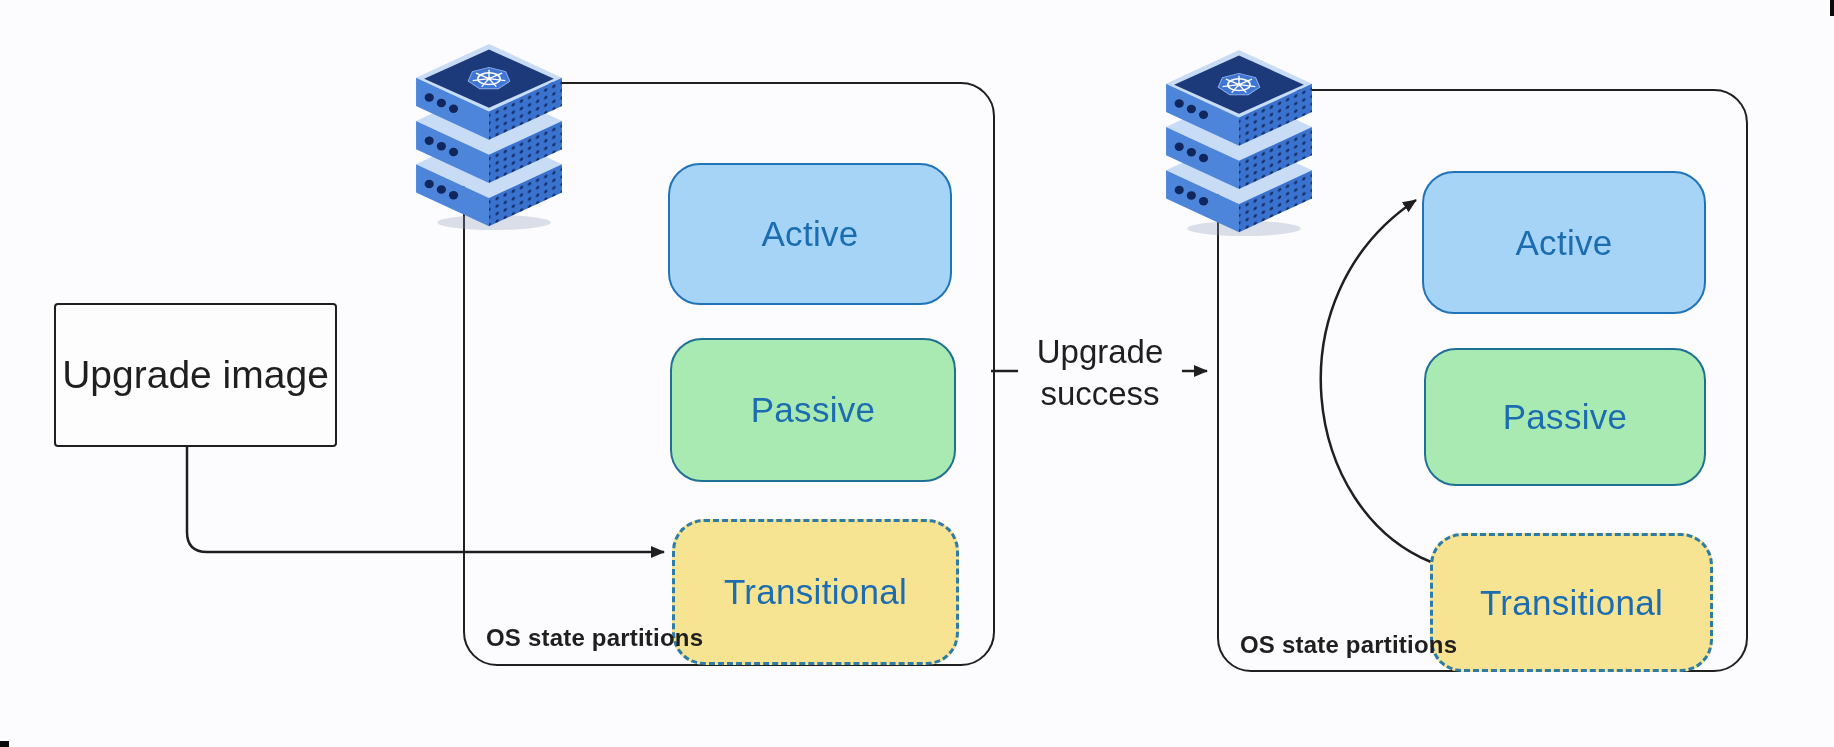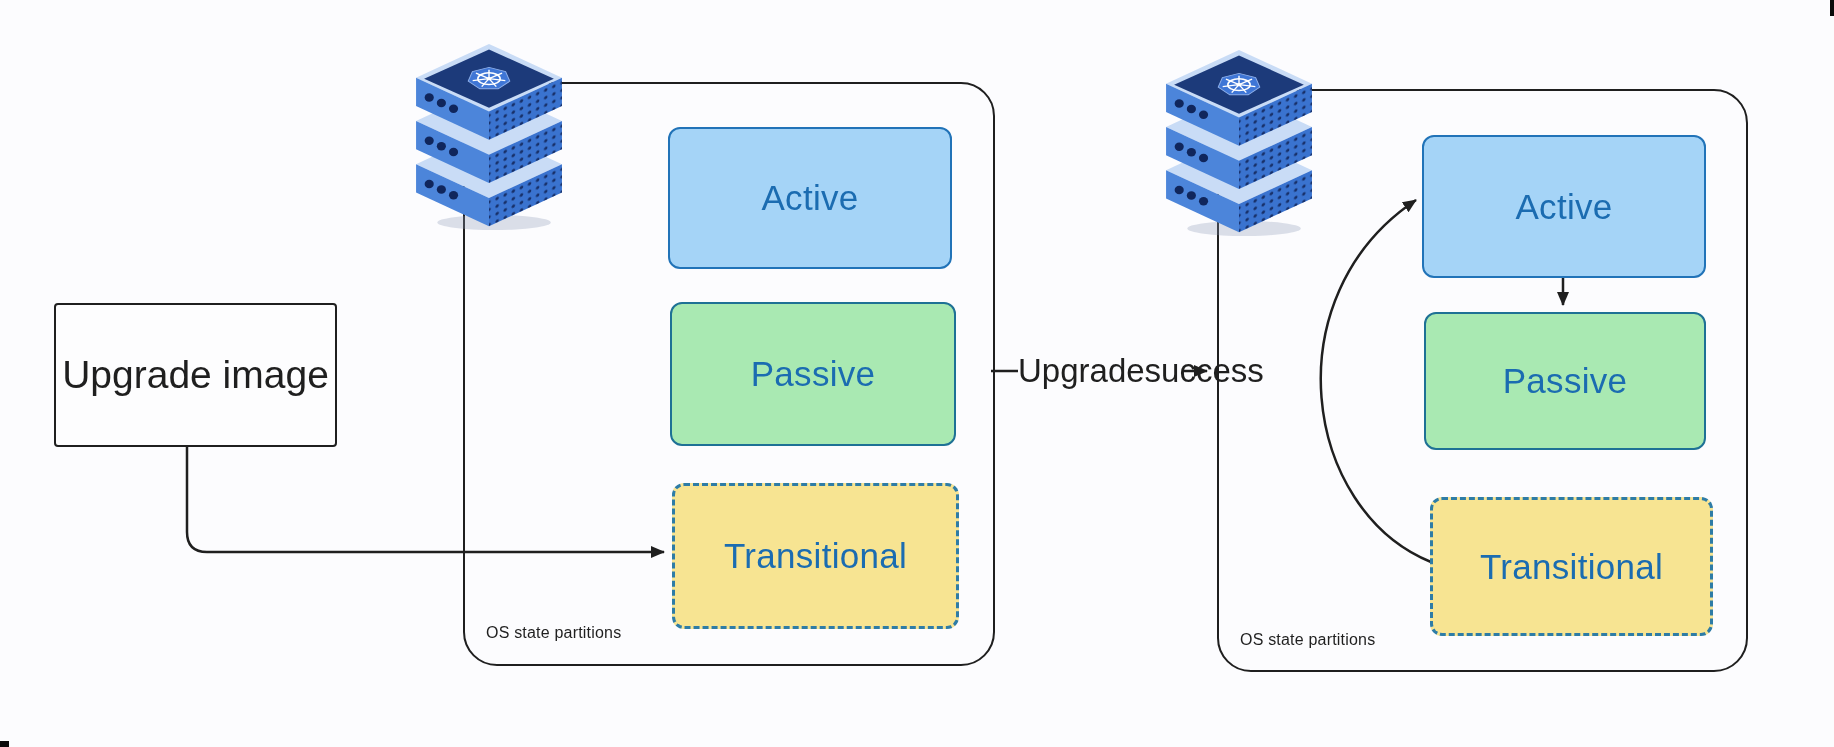--- a/index.html
+++ b/index.html
@@ -6,40 +6,41 @@
   body{
     width:1834px;height:747px;position:relative;overflow:hidden;
     background:var(--background,#fcfcfe);
     font-family:"Liberation Sans","DejaVu Sans",sans-serif;
   }
   .panel{
     position:absolute;border:2px solid var(--line,#1f1f1f);
     border-radius:34px;background:transparent;z-index:1;
   }
   .panel-caption{
-    position:absolute;font-size:16px;color:var(--line,#1f1f1f);
-    letter-spacing:0.2px;z-index:4;white-space:nowrap;
+    position:absolute;font-size:24px;color:var(--line,#1f1f1f);
+    letter-spacing:0.2px;z-index:4;white-space:nowrap;font-weight:bold;
   }
   .state-box{
-    position:absolute;border-radius:12px;display:flex;align-items:center;justify-content:center;
+    position:absolute;border-radius:32px;display:flex;align-items:center;justify-content:center;
     font-size:35px;font-weight:500;color:var(--state-text,#1b6cb1);z-index:3;
     letter-spacing:0.3px;
+    margin-top:36px;
   }
   .state-active{background:var(--active-fill,#a5d4f7);border:2px solid var(--active-border,#2173b8);}
   .state-passive{background:var(--passive-fill,#a9e9b2);border:2px solid var(--passive-border,#1e7195);align-items:center;}
   .state-transitional{background:var(--transitional-fill,#f7e492);border:3px dashed var(--transitional-border,#2e7ca6);}
   .plain-node{
     position:absolute;background:#fdfdfe;border:2.5px solid var(--line,#1f1f1f);
     border-radius:4px;display:flex;align-items:center;justify-content:center;
     font-size:39px;color:var(--line,#1f1f1f);z-index:3;
   }
   .edge-label{
     position:absolute;left:1018px;top:327px;width:164px;min-height:88px;
     background:var(--background,#fcfcfe);z-index:4;
-    display:flex;flex-direction:row;align-items:center;justify-content:flex-start;
+    display:flex;flex-direction:column;align-items:center;justify-content:flex-end;
     font-size:33px;color:var(--line,#1f1f1f);line-height:1.28;text-align:center;
   }
   .connectors{position:absolute;left:0;top:0;z-index:2;pointer-events:none;}
   .server-icon{position:absolute;z-index:5;}
   .artifact{position:absolute;background:#0a0a0a;z-index:6;}
 </style>
 </head>
 <body>
 
 <svg width="0" height="0" style="position:absolute" aria-hidden="true">

